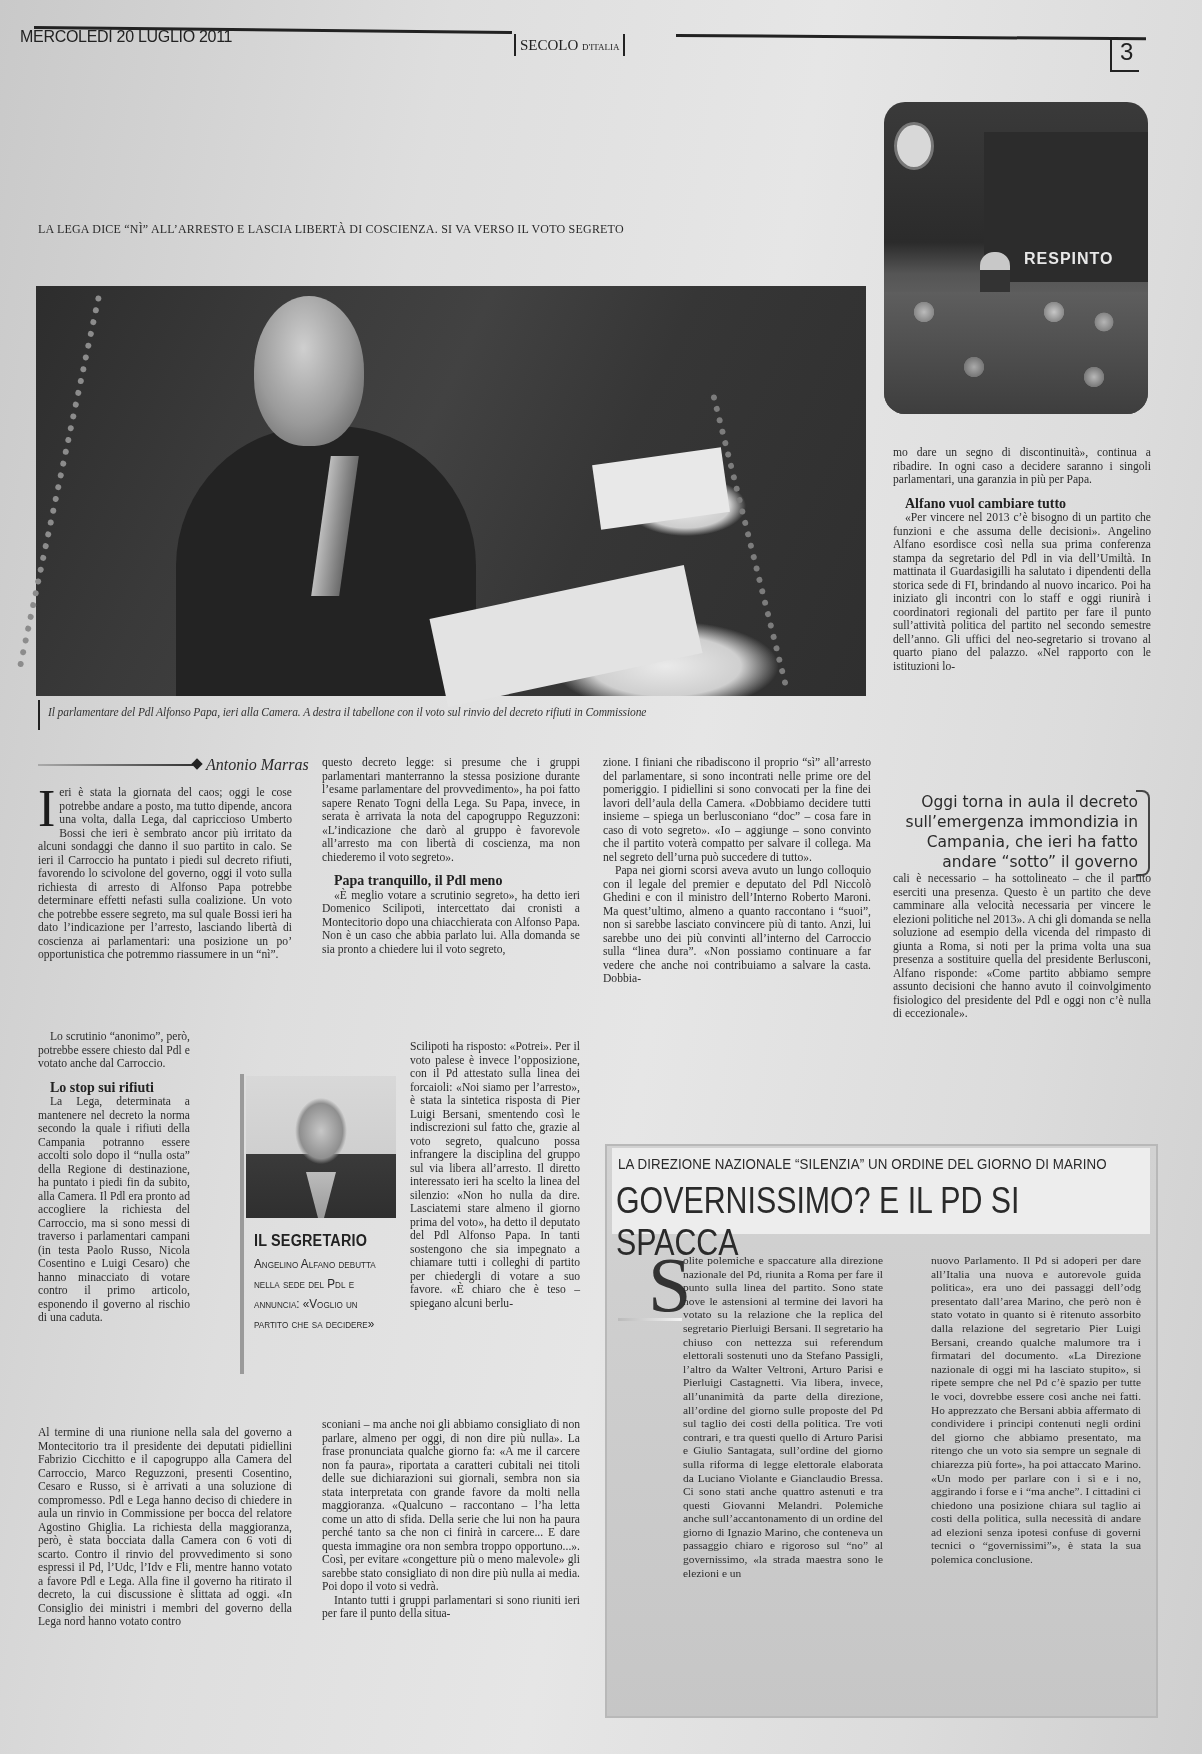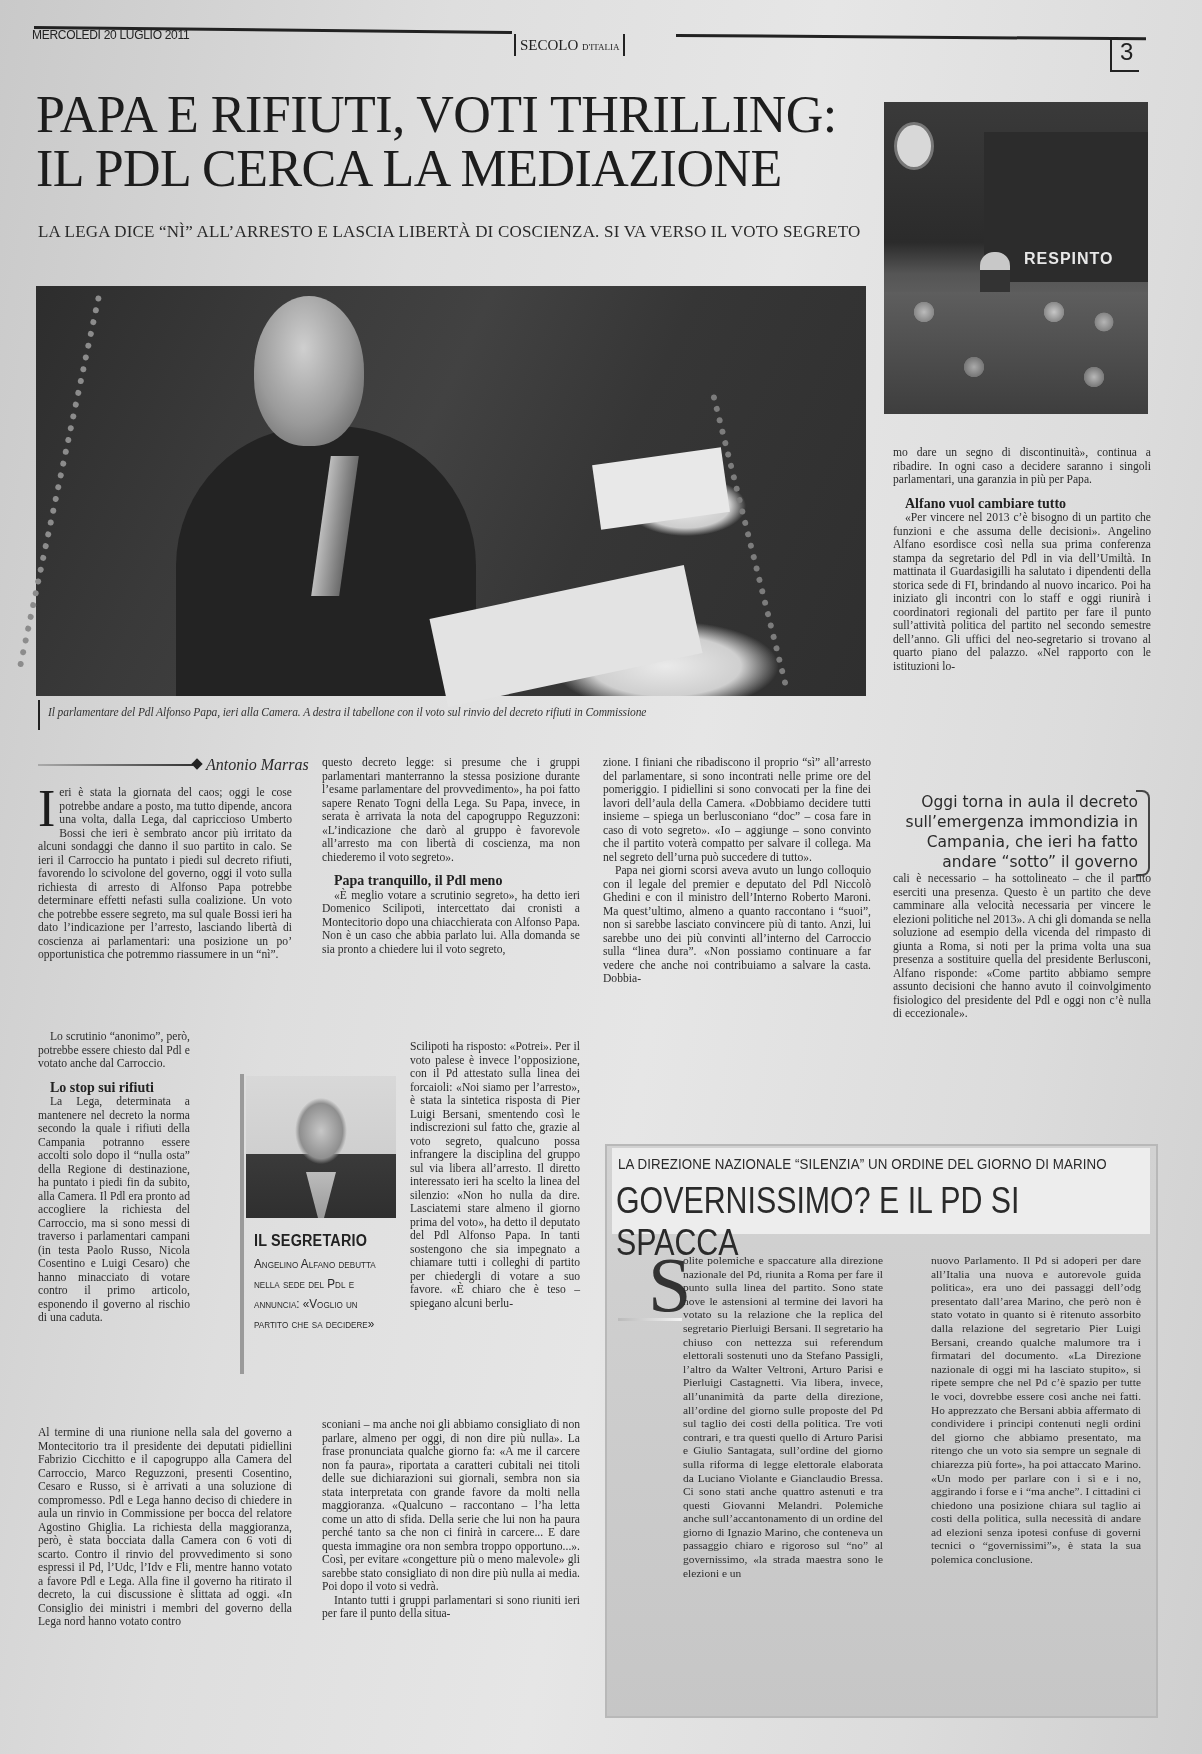--- a/index.html
+++ b/index.html
@@ -5,46 +5,46 @@
   * { box-sizing: border-box; margin: 0; padding: 0; }
   html, body { width: 1202px; height: 1754px; background: #cfcfcf; overflow: hidden; }
   body { position: relative; font-family: "Liberation Serif", serif; color: #2a2a2a; }
   .page { position: absolute; left: 0; top: 0; width: 1202px; height: 1754px;
     background: linear-gradient(100deg, #c9c9c9 0%, #dedede 30%, #e6e6e6 55%, #dcdcdc 80%, #cfcfcf 100%); }
   .abs { position: absolute; }
 
   
   .mast-rule-left { left: 34px; top: 26px; width: 478px; height: 3px; background: #222; transform: rotate(0.6deg); transform-origin: left; }
   .mast-rule-right { left: 676px; top: 34px; width: 470px; height: 3px; background: #222; transform: rotate(0.4deg); transform-origin: left; }
-  .mast-date { left: 32px; top: 28px; font-family: "Liberation Sans", sans-serif; font-size: 12px; letter-spacing: -0.3px; color: #222; }
+  .mast-date { left: 20px; top: 28px; font-family: "Liberation Sans", sans-serif; font-size: 16px; letter-spacing: -0.3px; color: #222; }
   .mast-paper { left: 514px; top: 34px; font-size: 15px; color: #222; border-left: 2px solid #222; border-right: 2px solid #222; padding: 0 4px; height: 22px; line-height: 22px; }
   .mast-paper small { font-size: 9px; }
   .mast-page { left: 1110px; top: 38px; font-family: "Liberation Sans", sans-serif; font-size: 24px; color: #222; border-left: 2px solid #222; border-bottom: 2px solid #222; padding: 0 6px 4px 8px; }
 
   
   .headline { left: 36px; top: 88px; width: 840px; font-size: 52px; line-height: 54px; color: #1d1d1d; letter-spacing: -0.5px; font-weight: normal; }
-  .kicker { left: 38px; top: 222px; font-size: 17px; color: #2a2a2a; letter-spacing: 0.2px; }
+  .kicker { left: 38px; top: 222px; font-size: 12px; color: #2a2a2a; letter-spacing: 0.2px; }
 
   
   .photo-main { left: 36px; top: 286px; width: 830px; height: 410px; background:
      radial-gradient(ellipse 50px 65px at 290px 70px, #c4c4c4 0%, #8a8a8a 55%, transparent 70%),
      linear-gradient(180deg, transparent 0 55%, transparent 55%),
      radial-gradient(ellipse 150px 60px at 630px 380px, #eaeaea 0%, #cfcfcf 50%, transparent 75%),
      radial-gradient(ellipse 80px 40px at 650px 220px, #ececec 0%, #cdcdcd 55%, transparent 75%),
      linear-gradient(115deg, #2d2d2d 0%, #3a3a3a 25%, #424242 45%, #363636 65%, #2f2f2f 100%); }
   .photo-main .suit { position: absolute; left: 140px; top: 140px; width: 300px; height: 270px; background: #232323; border-radius: 140px 140px 0 0; }
   .photo-main .shirt { position: absolute; left: 285px; top: 170px; width: 28px; height: 140px; background: linear-gradient(90deg, #bdbdbd, #6a6a6a); transform: skewX(-8deg); }
   .photo-main .head { position: absolute; left: 218px; top: 10px; width: 110px; height: 150px; border-radius: 50% 50% 45% 45%; background: radial-gradient(ellipse at 45% 35%, #cfcfcf 0%, #9a9a9a 55%, #5a5a5a 100%); }
   .photo-main .paper1 { position: absolute; left: 560px; top: 170px; width: 130px; height: 65px; background: #e8e8e8; transform: rotate(-8deg); }
   .photo-main .paper2 { position: absolute; left: 400px; top: 305px; width: 260px; height: 90px; background: #e3e3e3; transform: rotate(-12deg); }
   .photo-main .rail { position: absolute; left: 20px; top: 10px; width: 50px; height: 380px; border-left: 6px dotted #8c8c8c; transform: rotate(12deg); }
   .photo-main .rail2 { position: absolute; left: 710px; top: 100px; width: 40px; height: 300px; border-left: 6px dotted #7c7c7c; transform: rotate(-14deg); }
 
   .photo-side { left: 884px; top: 102px; width: 264px; height: 312px; background:
-     linear-gradient(180deg, #3a3a3a 0%, #2b2b2b 45%, #555 55%, #6d6d6d 75%, #4a4a4a 100%); overflow: hidden; }
+     linear-gradient(180deg, #3a3a3a 0%, #2b2b2b 45%, #555 55%, #6d6d6d 75%, #4a4a4a 100%); overflow: hidden; border-radius: 21px; }
   .photo-side .clock { position: absolute; left: 10px; top: 20px; width: 40px; height: 48px; border-radius: 50%; background: #d8d8d8; border: 3px solid #777; }
   .photo-side .board { position: absolute; left: 100px; top: 30px; width: 164px; height: 150px; background: #2c2c2c; }
   .photo-side .respinto { position: absolute; left: 140px; top: 148px; font-family: "Liberation Sans", sans-serif; font-weight: bold; font-size: 16px; color: #e8e8e8; letter-spacing: 1px; }
   .photo-side .people { position: absolute; left: 0; top: 190px; width: 264px; height: 122px; background:
      radial-gradient(circle 14px at 40px 20px, #bbb 0, #888 70%, transparent 75%),
      radial-gradient(circle 14px at 170px 20px, #c7c7c7 0, #8a8a8a 70%, transparent 75%),
      radial-gradient(circle 13px at 220px 30px, #b5b5b5 0, #858585 70%, transparent 75%),
      radial-gradient(circle 14px at 90px 75px, #aaa 0, #777 70%, transparent 75%),
      radial-gradient(circle 14px at 210px 85px, #b8b8b8 0, #7a7a7a 70%, transparent 75%),
      linear-gradient(180deg, #5e5e5e, #3e3e3e); }
@@ -107,24 +107,20 @@
 
   <div class="abs mast-rule-left"></div>
   <div class="abs mast-rule-right"></div>
   <div class="abs mast-date">MERCOLEDÌ 20 LUGLIO 2011</div>
   <div class="abs mast-paper">
     <span>SECOLO</span>
     <small>D'ITALIA</small>
   </div>
   <div class="abs mast-page">3</div>
 
-  <h1 class="abs headline">
-    <span>PAPA E RIFIUTI, VOTI THRILLING:</span><br>
-    <span>IL PDL CERCA LA MEDIAZIONE</span>
-  </h1>
   <div class="abs kicker">LA LEGA DICE “NÌ” ALL’ARRESTO E LASCIA LIBERTÀ DI COSCIENZA. SI VA VERSO IL VOTO SEGRETO</div>
 
   <div class="abs photo-main">
     <div class="rail"></div>
     <div class="rail2"></div>
     <div class="suit"></div>
     <div class="shirt"></div>
     <div class="head"></div>
     <div class="paper1"></div>
     <div class="paper2"></div>

